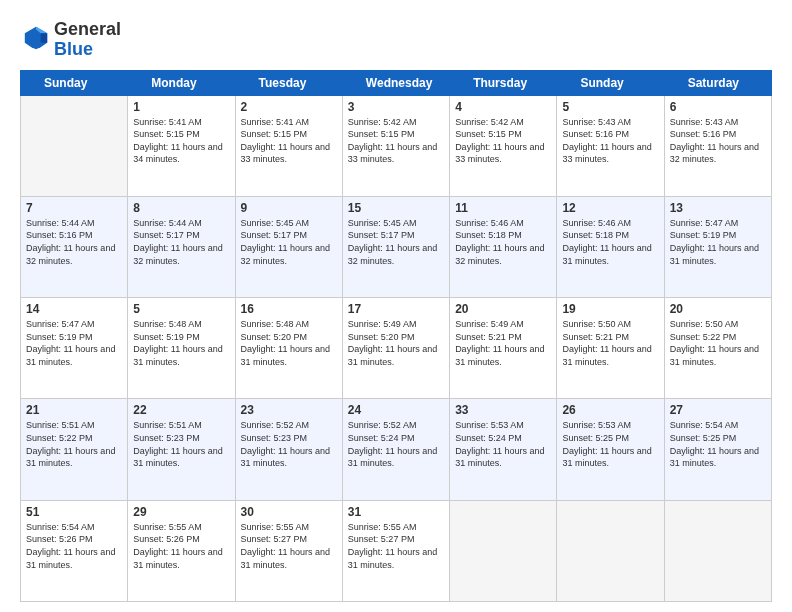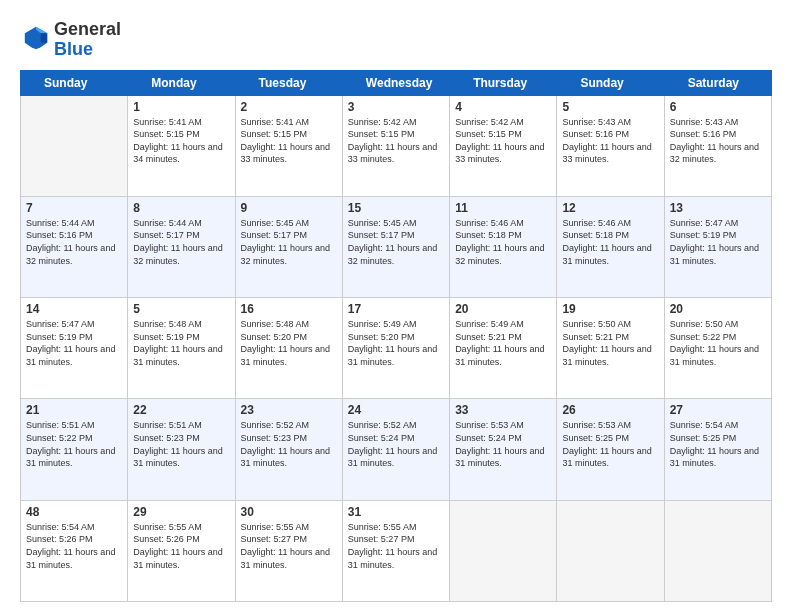--- a/index.html
+++ b/index.html
@@ -243,21 +243,21 @@
             <span class="day-num">26</span>
             <div class="day-info">Sunrise: 5:53 AM<br>Sunset: 5:25 PM<br>Daylight: 11 hours and 31 minutes.</div>
           </td>
           <td>
             <span class="day-num">27</span>
             <div class="day-info">Sunrise: 5:54 AM<br>Sunset: 5:25 PM<br>Daylight: 11 hours and 31 minutes.</div>
           </td>
         </tr>
         <tr>
           <td>
-            <span class="day-num">48</span>
+            <span class="day-num">51</span>
             <div class="day-info">Sunrise: 5:54 AM<br>Sunset: 5:26 PM<br>Daylight: 11 hours and 31 minutes.</div>
           </td>
           <td>
             <span class="day-num">29</span>
             <div class="day-info">Sunrise: 5:55 AM<br>Sunset: 5:26 PM<br>Daylight: 11 hours and 31 minutes.</div>
           </td>
           <td>
             <span class="day-num">30</span>
             <div class="day-info">Sunrise: 5:55 AM<br>Sunset: 5:27 PM<br>Daylight: 11 hours and 31 minutes.</div>
           </td>

